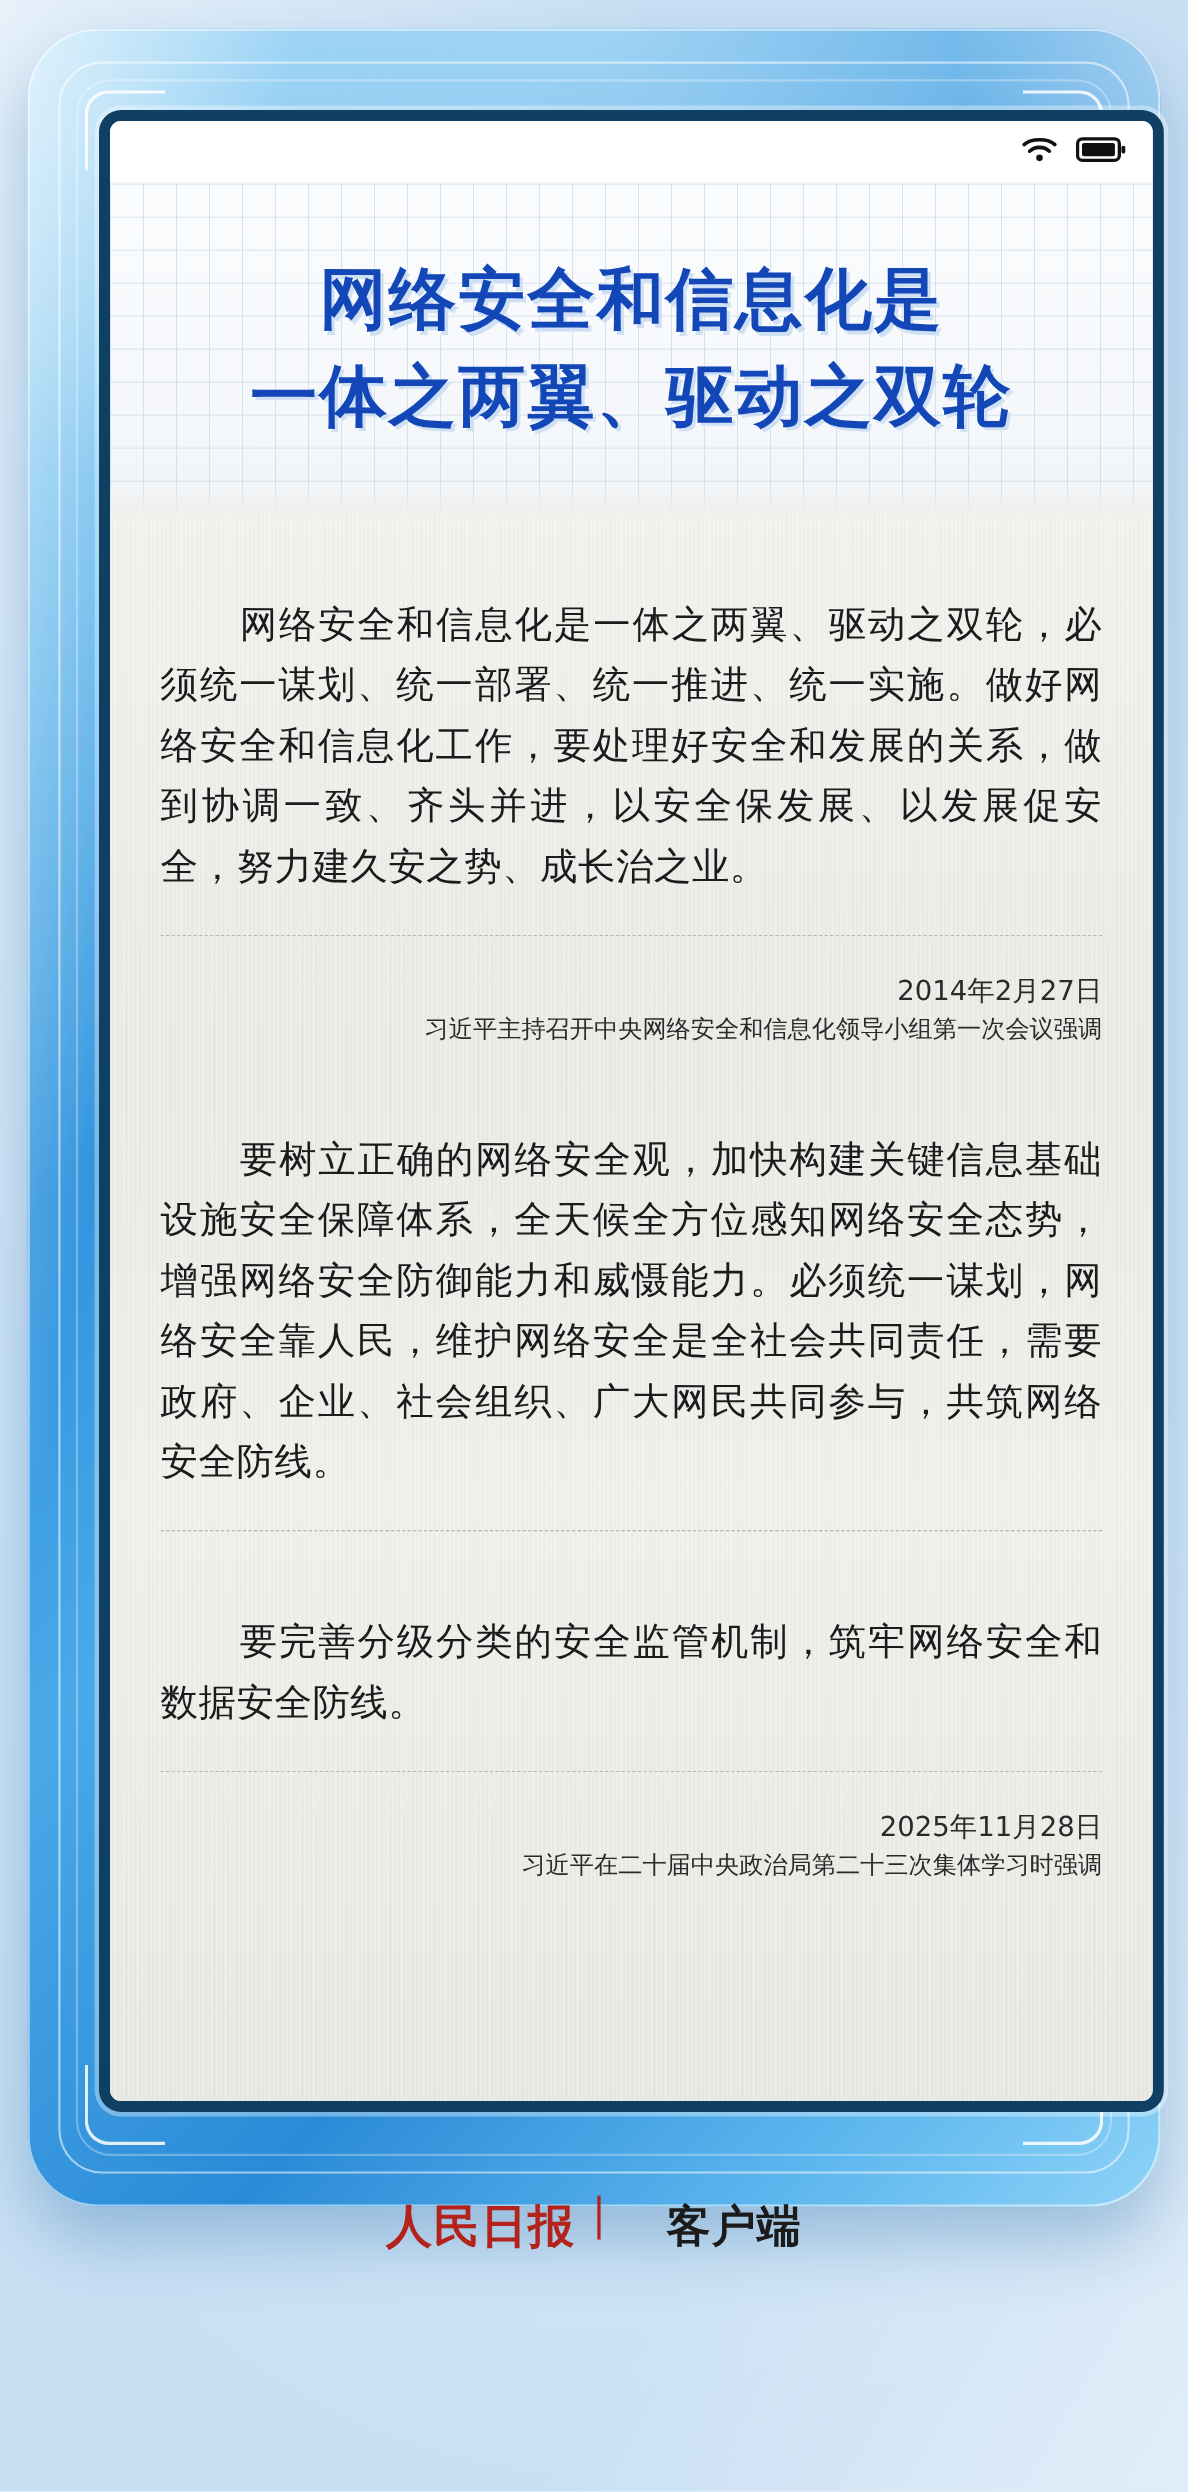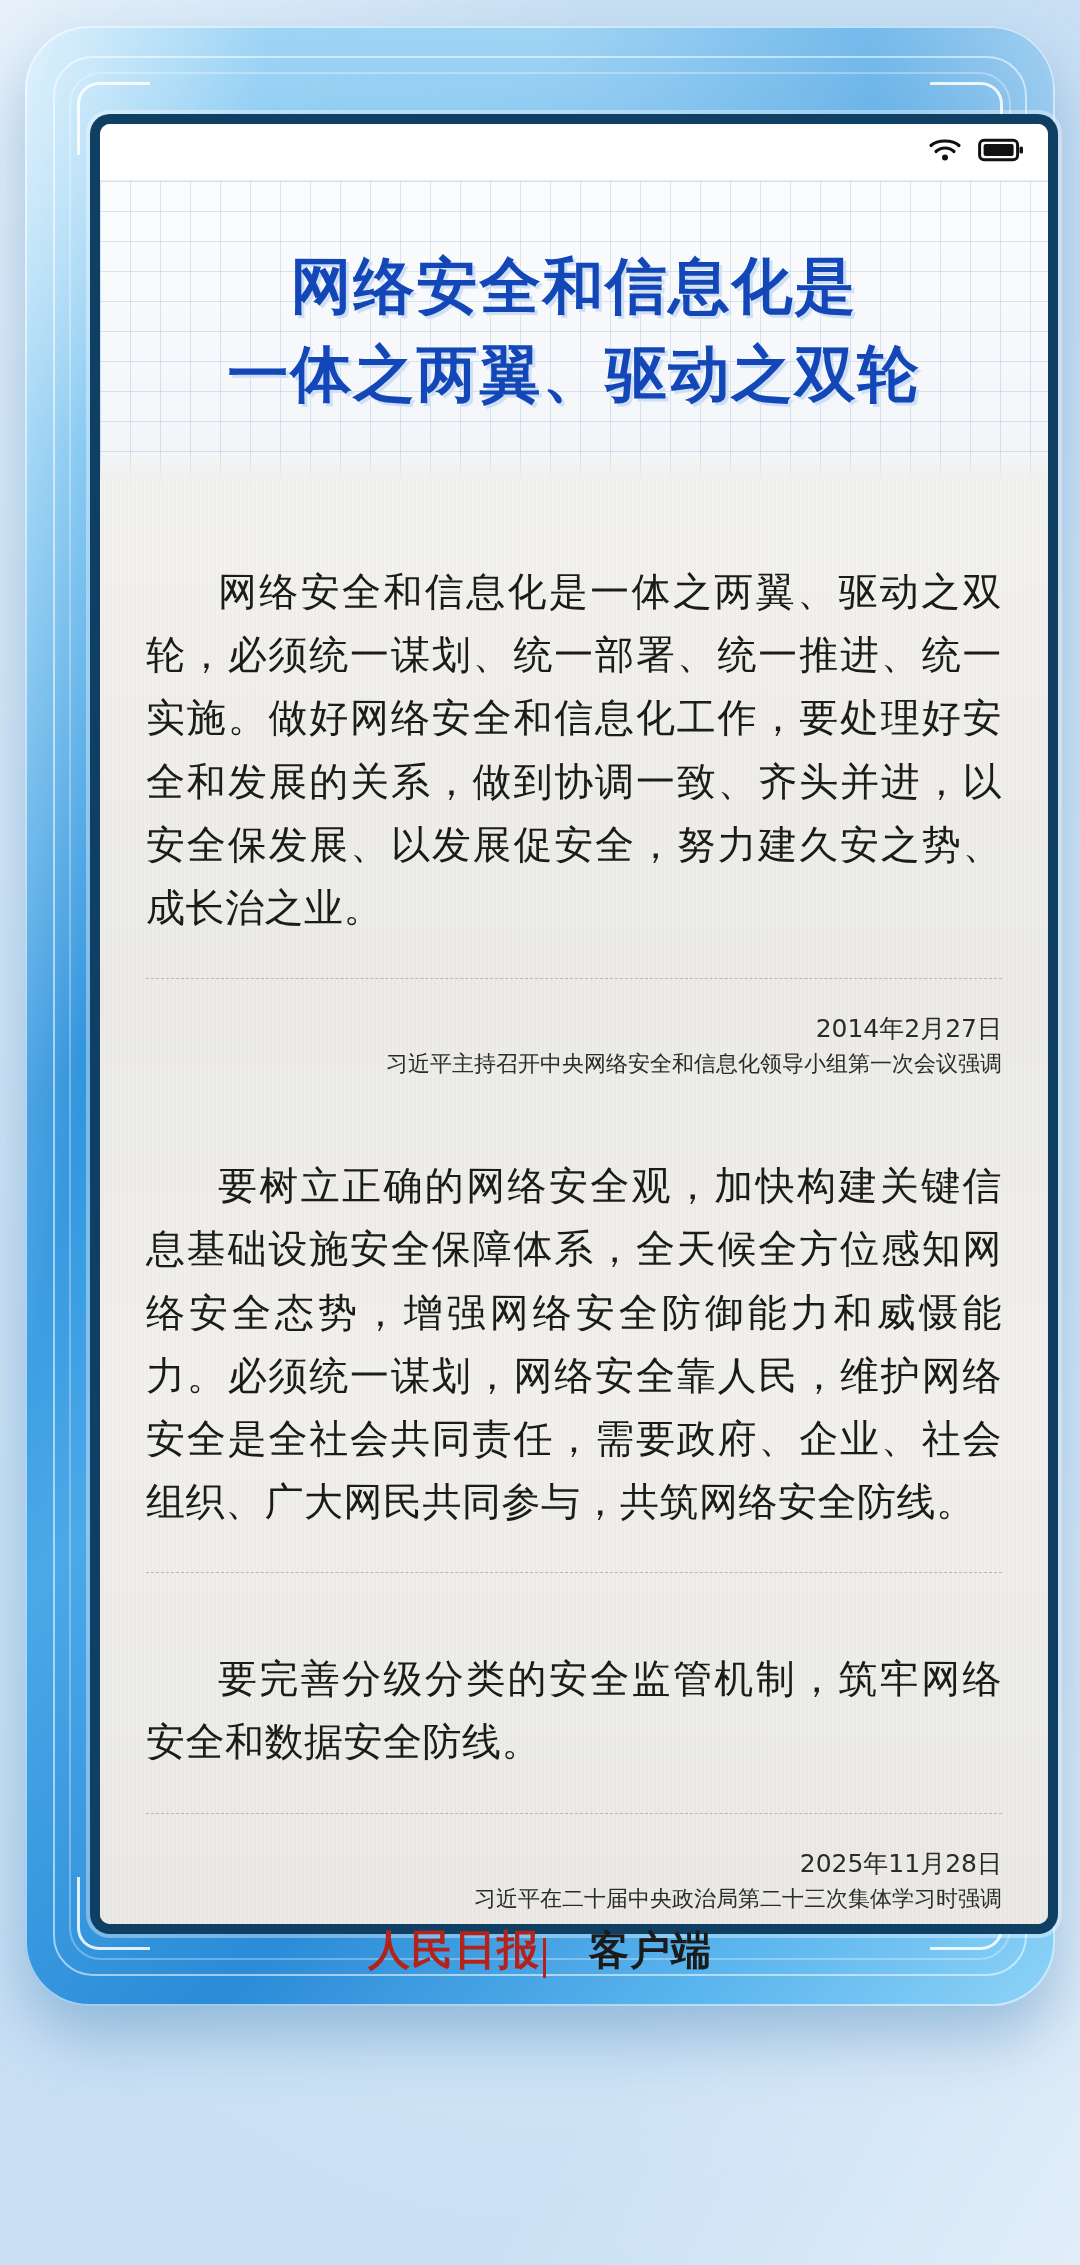--- a/index.html
+++ b/index.html
@@ -82,21 +82,21 @@
   }
   .bracket.tl { left: 52px; top: 56px; border-right: none; border-bottom: none; border-top-left-radius: 22px;}
   .bracket.tr { right: 52px; top: 56px; border-left: none; border-bottom: none; border-top-right-radius: 22px;}
   .bracket.bl { left: 52px; bottom: 56px; border-right: none; border-top: none; border-bottom-left-radius: 22px;}
   .bracket.br { right: 52px; bottom: 56px; border-left: none; border-top: none; border-bottom-right-radius: 22px;}
 
   
   #screen {
     position: absolute;
     left: 75px;
-    top: 98px;
+    top: 84px;
     width: 948px;
     height: 1800px;
     background: #f3f3f1;
     border-radius: 10px;
     box-shadow: 0 0 0 10px #0f3f63, 0 0 0 14px rgba(255,255,255,0.35);
     overflow: hidden;
     display: flex;
     flex-direction: column;
   }
 
@@ -164,21 +164,21 @@
       repeating-linear-gradient(90deg, rgba(255,255,255,0.35) 0 2px, rgba(0,0,0,0.012) 2px 4px);
     opacity: 0.5;
     pointer-events: none;
   }
 
   .quote-block { position: relative; }
   .quote-block + .quote-block { margin-top: 74px; }
 
   .quote-text {
     font-family: "DejaVu Serif", "Liberation Serif", serif;
-    font-size: 39px;
+    font-size: 34px;
     line-height: 1.62;
     color: #1b1b1b;
     text-indent: 72px;
     text-align: justify;
     letter-spacing: 0.5px;
   }
   .quote-rule {
     margin: 22px 0 12px 0;
     border: none;
     border-top: 1px dashed #b9b7b1;
@@ -191,25 +191,25 @@
     margin-top: 32px;
   }
   .meta-date { font-size: 25px; line-height: 1.45; }
   .meta-src  { font-size: 22px; line-height: 1.5; }
 
   
   #footer {
     position: absolute;
     left: 0;
     right: 0;
-    top: 1922px;
+    top: 1996px;
     display: flex;
-    align-items: flex-end;
+    align-items: flex-start;
     justify-content: center;
-    gap: 3px;
+    gap: 20px;
   }
   .logo-cn {
     font-family: "DejaVu Serif", serif;
     font-size: 42px;
     font-weight: bold;
     color: #b3231c;
     letter-spacing: 1px;
   }
   .logo-bar {
     width: 3px;

